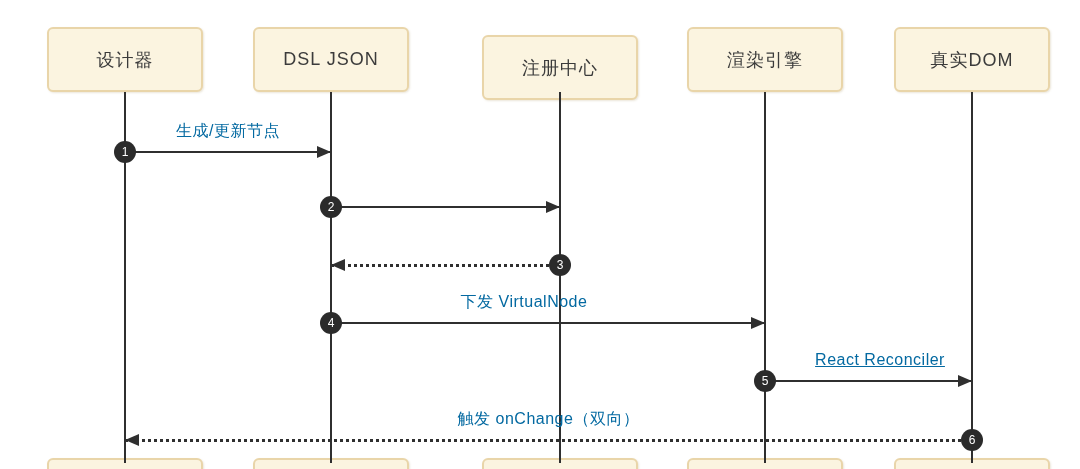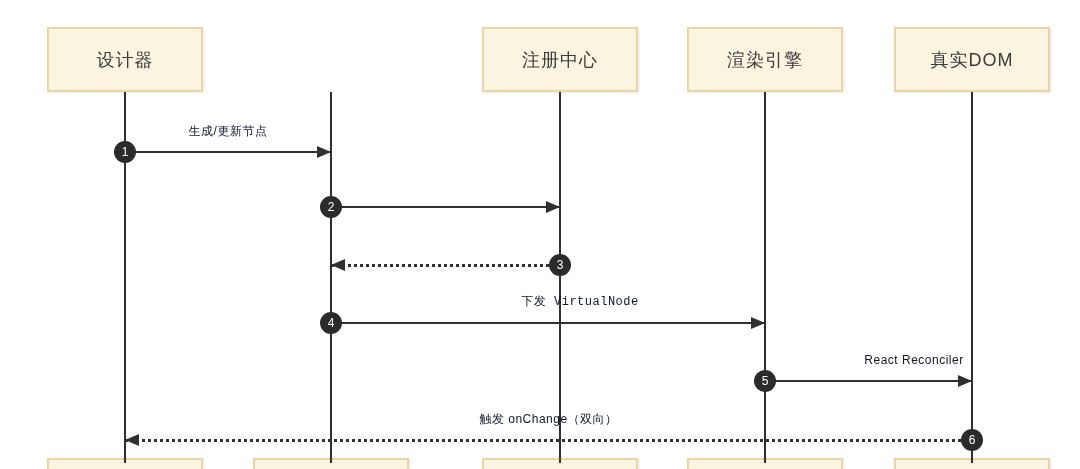--- a/index.html
+++ b/index.html
@@ -14,21 +14,21 @@
     background: #ffffff;
     overflow: hidden;
     font-family: "Liberation Sans", sans-serif;
   }
   .actor-box {
     position: absolute;
     width: 156px;
     height: 65px;
     background: #fbf4e0;
     border: 2px solid #e9d5a9;
-    border-radius: 0;
+    border-radius: 6px;
     box-sizing: border-box;
     display: flex;
     align-items: center;
     justify-content: center;
     box-shadow: 1px 1px 2px rgba(180,160,110,0.25);
     z-index: 1;
   }
   .actor-box.bottom {
     height: 44px;
     align-items: flex-start;
@@ -73,42 +73,45 @@
     background: #2b2b2b;
     color: #ffffff;
     font-size: 12px;
     line-height: 22px;
     text-align: center;
     z-index: 5;
   }
   .msg-label {
     position: absolute;
     transform: translateX(-50%);
-    font-size: 12px;
-    color: #0f172a;
+    font-size: 16px;
+    color: #0369a1;
     letter-spacing: 0.5px;
     white-space: nowrap;
     height: 22px;
     line-height: 22px;
     z-index: 4;
   }
 </style>
 </head>
 <body>
 
 <div id="stage">
     <div class="lifeline" style="left: 124px; top: 92px; height: 371px;"></div>
     <div class="actor-box" style="left: 47px; top: 27px;">
       <div class="actor-label">设计器</div>
     </div>
     <div class="actor-box bottom" style="left: 47px; top: 458px;"></div>
     <div class="lifeline" style="left: 330px; top: 92px; height: 371px;"></div>
+    <div class="actor-box" style="left: 253px; top: 27px;">
+      <div class="actor-label">DSL JSON</div>
+    </div>
     <div class="actor-box bottom" style="left: 253px; top: 458px;"></div>
     <div class="lifeline" style="left: 559px; top: 92px; height: 371px;"></div>
-    <div class="actor-box" style="left: 482px; top: 27px;">
+    <div class="actor-box" style="left: 482px; top: 35px;">
       <div class="actor-label">注册中心</div>
     </div>
     <div class="actor-box bottom" style="left: 482px; top: 458px;"></div>
     <div class="lifeline" style="left: 764px; top: 92px; height: 371px;"></div>
     <div class="actor-box" style="left: 687px; top: 27px; font-family: Liberation Serif, serif;">
       <div class="actor-label">渲染引擎</div>
     </div>
     <div class="actor-box bottom" style="left: 687px; top: 458px;"></div>
     <div class="lifeline" style="left: 971px; top: 92px; height: 371px;"></div>
     <div class="actor-box" style="left: 894px; top: 27px;">
@@ -121,22 +124,22 @@
     <div class="msg-label" style="left: 228px; top: 120px;">生成/更新节点</div>
     <div class="msg-line" style="left: 331px; top: 206px; width: 229px;"></div>
     <div class="arrowhead right" style="left: 546px; top: 201px;"></div>
     <div class="seq-badge" style="left: 320px; top: 196px;">2</div>
     <div class="msg-line dashed" style="left: 331px; top: 264px; width: 229px;"></div>
     <div class="arrowhead left" style="left: 331px; top: 259px;"></div>
     <div class="seq-badge" style="left: 549px; top: 254px;">3</div>
     <div class="msg-line" style="left: 331px; top: 322px; width: 434px;"></div>
     <div class="arrowhead right" style="left: 751px; top: 317px;"></div>
     <div class="seq-badge" style="left: 320px; top: 312px;">4</div>
-    <div class="msg-label" style="left: 580px; top: 291px; font-family: Liberation Mono, monospace;">下发 VirtualNode</div>
+    <div class="msg-label" style="left: 524px; top: 291px;">下发 VirtualNode</div>
     <div class="msg-line" style="left: 765px; top: 380px; width: 207px;"></div>
     <div class="arrowhead right" style="left: 958px; top: 375px;"></div>
     <div class="seq-badge" style="left: 754px; top: 370px;">5</div>
-    <div class="msg-label" style="left: 914px; top: 349px;">React Reconciler</div>
+    <div class="msg-label" style="left: 880px; top: 349px; text-decoration: underline;">React Reconciler</div>
     <div class="msg-line dashed" style="left: 125px; top: 439px; width: 847px;"></div>
     <div class="arrowhead left" style="left: 125px; top: 434px;"></div>
     <div class="seq-badge" style="left: 961px; top: 429px;">6</div>
     <div class="msg-label" style="left: 548.5px; top: 408px; text-align: center;">触发 onChange（双向）</div>
   </div>
 
 </body></html>

